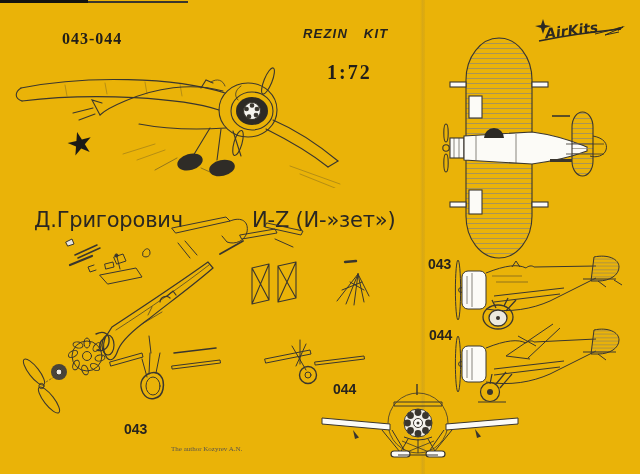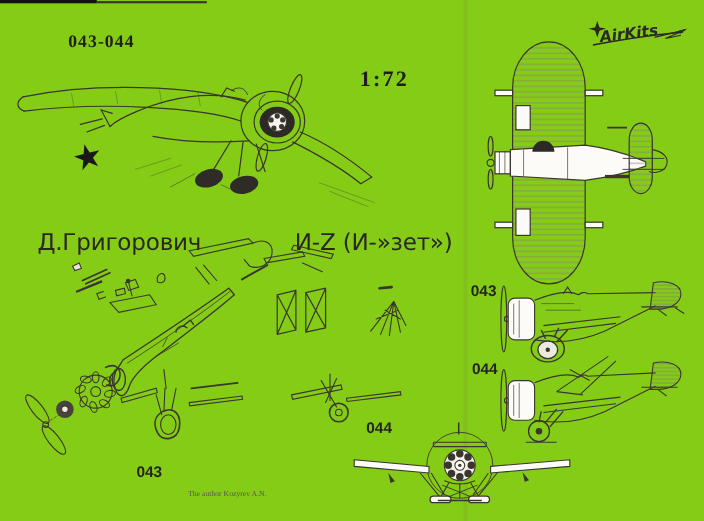--- a/index.html
+++ b/index.html
@@ -1,32 +1,32 @@
 <!DOCTYPE html>
 <html><head>
 <meta charset="utf-8">
 <style>
   html,body{margin:0;padding:0;background:#e8e6e1;}
   #sheet{
     position:relative;width:640px;height:474px;overflow:hidden;
-    background:#84cc16;
+    background:#eab308;
     font-family:"Liberation Serif", serif;
     color:#211e1a;
   }
   .abs{position:absolute;}
   .serifbold{font-family:"Liberation Serif",serif;font-weight:bold;}
   .kitnums{left:62px;top:30px;font-size:16px;letter-spacing:1px;}
   .rezin{left:303px;top:26px;font-family:"Liberation Sans",sans-serif;
          font-style:italic;font-weight:bold;font-size:13px;
          letter-spacing:1.2px;word-spacing:11px;color:#26231e;}
   .scale{left:327px;top:61px;font-size:20px;letter-spacing:2px;}
   .titleword{top:177px;font-family:"DejaVu Sans",sans-serif;font-size:21px;
              color:#2a2722;letter-spacing:-0.2px;margin-top:31px;}
   .designer{left:34px;}
-  .model{left:268px;}
+  .model{left:252px;}
   .num-label{font-size:14px;font-weight:bold;font-family:Liberation Sans, sans-serif;color:#26231e;}
   .author{left:171px;top:445px;font-size:7px;color:#5a554c;font-family:"Liberation Serif",serif;}
   .scanmark1{left:0;top:0;width:88px;height:3px;background:#141310;}
   .scanmark2{left:88px;top:1px;width:100px;height:1.5px;background:#3a362e;}
   .fold{left:420px;top:0;width:5px;height:474px;
         background:linear-gradient(to right,rgba(125,115,95,0),rgba(125,115,95,0.16),rgba(60,55,45,0.05));}
   .star-marking{position:absolute;left:66px;top:30px;font-size:31px;color:#1b1916;
         transform:rotate(-14deg);font-family:"DejaVu Sans",sans-serif;line-height:1;}
   svg{display:block;}
 </style>
@@ -34,20 +34,21 @@
 <body>
 
 <div id="sheet">
 
   <div class="abs scanmark1"></div>
   <div class="abs scanmark2"></div>
 
   <div class="abs fold"></div>
 
   <div class="abs serifbold kitnums">043-044</div>
+  <div class="abs rezin">REZIN KIT</div>
   <div class="abs serifbold scale">1:72</div>
 
   <svg class="abs" style="left:533px;top:10px;" width="94" height="40" viewBox="0 0 94 40">
     <g stroke="#2c2922" fill="none" stroke-width="1">
       <path d="M10,9 L12,15 L18,16 L12,18 L10,24 L8,18 L2,16 L8,15 Z" fill="#2c2922" stroke="none"></path>
       <text x="12" y="25" font-family="DejaVu Sans, sans-serif" font-style="italic" font-weight="bold" font-size="14" fill="#2c2922" stroke="none" transform="rotate(-7 40 20)">AirKits</text>
       <path d="M6,31 C30,26 58,22 88,19" stroke-width="1.4"></path>
       <path d="M62,24 L90,17 L72,25 L86,22" stroke-width="1"></path>
       <path d="M84,18 L92,16 L85,21 Z" fill="#2c2922" stroke="none"></path>
     </g>

